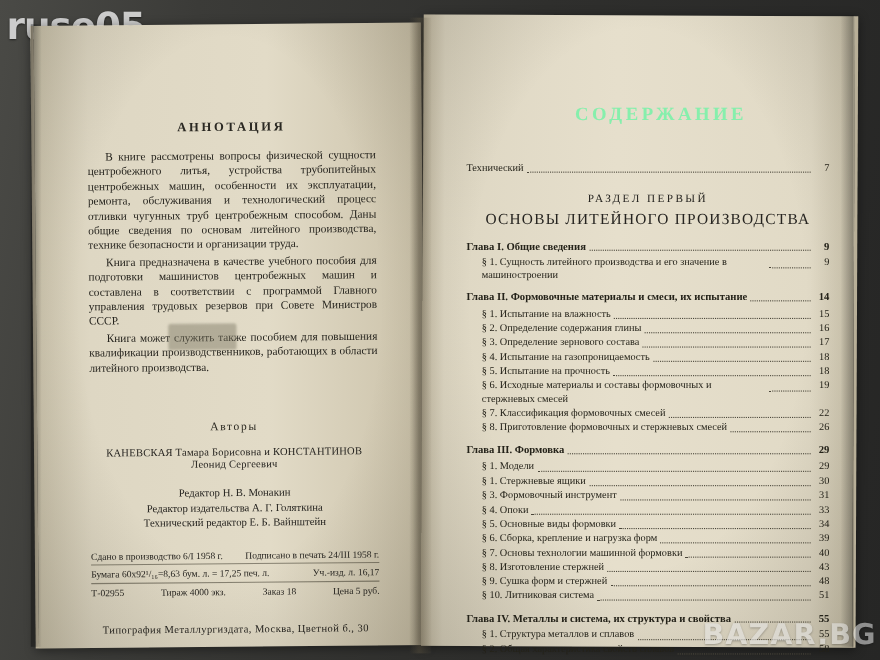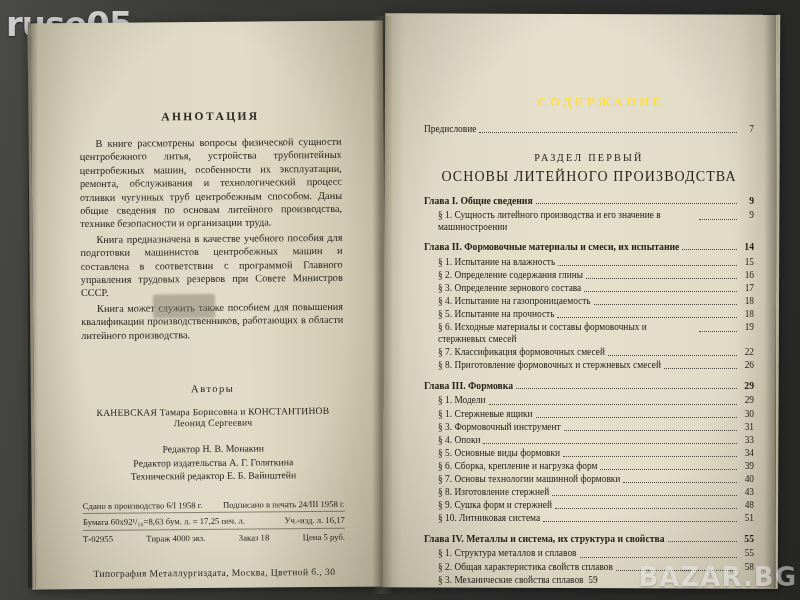--- a/index.html
+++ b/index.html
@@ -198,25 +198,25 @@
 
   
   .rp-inner {
     position: absolute;
     left: 396px;
     top: 86px;
     width: 330px;
   }
   .toc-title {
     text-align: center;
-    font-size: 13px;
+    font-size: 17px;
     letter-spacing: 3.2px;
     font-weight: bold;
-    color: #fde047;
-    margin-bottom: 14px;
+    color: #86efac;
+    margin-bottom: 34px;
     margin-left: 24px;
   }
   .toc-row {
     display: flex;
     align-items: flex-end;
     font-size: 9.4px;
     line-height: 11.6px;
     color: #242219;
     margin-bottom: 1.5px;
   }
@@ -339,21 +339,21 @@
     <div class="page page-right">
       <div class="content">
         <div class="vignette"></div>
       </div>
     </div>
 
     <div class="rp-inner">
       <div class="toc-title">СОДЕРЖАНИЕ</div>
 
       <div class="toc-row preface-row">
-        <span class="lbl">Предисловие</span>
+        <span class="lbl">Технический</span>
         <span class="dots"></span>
         <span class="pg">7</span>
       </div>
 
       <div class="part-head">РАЗДЕЛ ПЕРВЫЙ</div>
       <div class="part-sub">ОСНОВЫ ЛИТЕЙНОГО ПРОИЗВОДСТВА</div>
 
       <div id="toc-entries">
           <div class="toc-row chapter">
             <span class="lbl">Глава I. Общие сведения</span>

